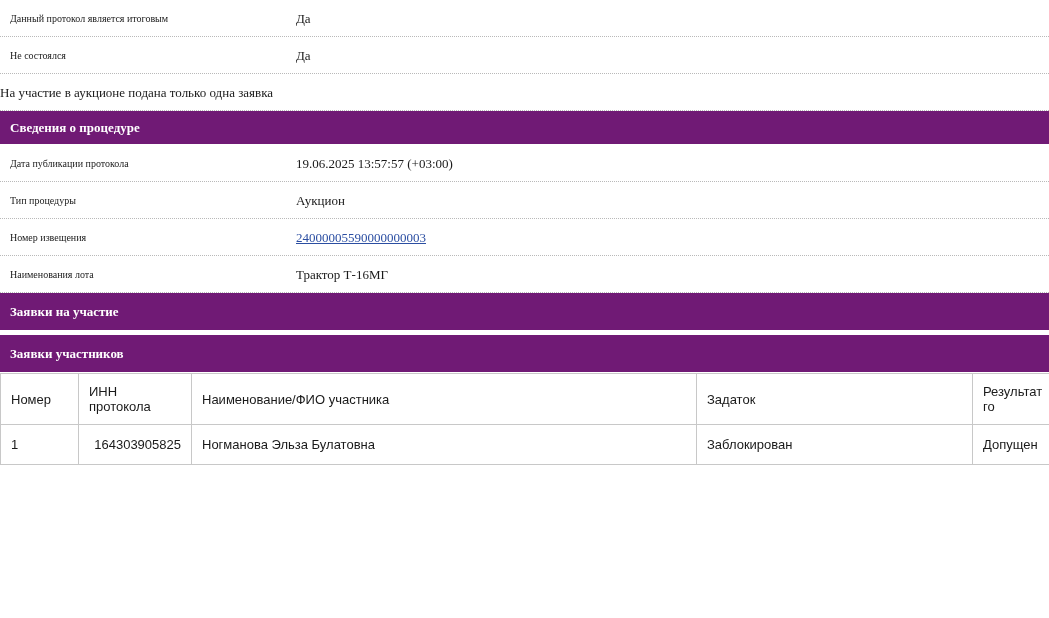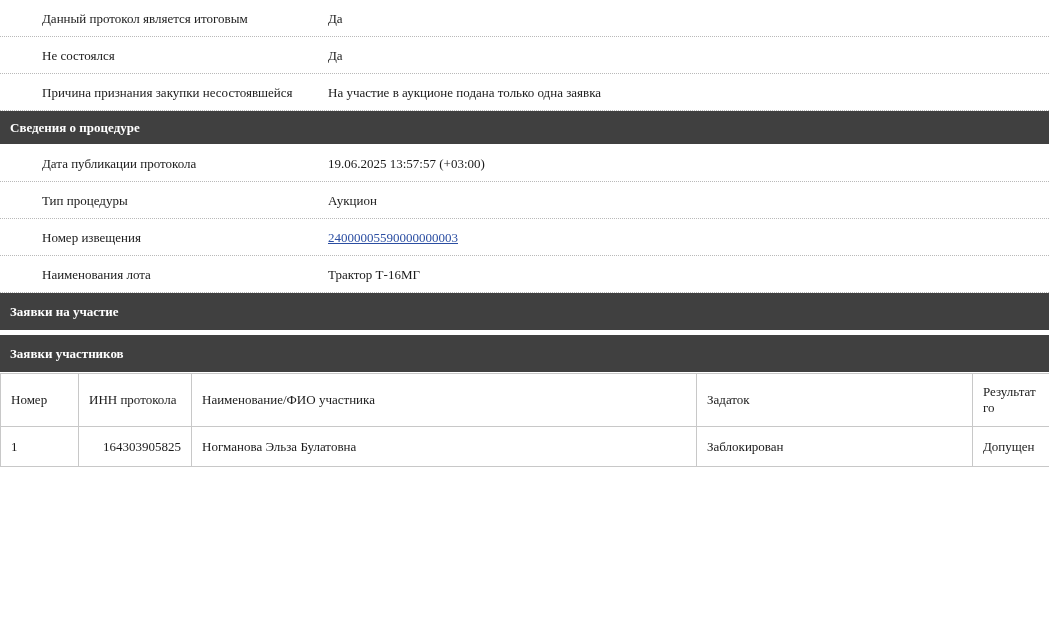--- a/index.html
+++ b/index.html
@@ -25,62 +25,61 @@
     display: flex;
     align-items: flex-start;
     border-bottom: 1px dotted #b9b9b9;
     min-height: 36px;
     box-sizing: border-box;
   }
   .info-row .label {
     width: 296px;
     padding: 11px 8px 10px 10px;
     box-sizing: border-box;
-    font-size: 13px;
+    font-size: 10px;
     line-height: 15px;
     color: #1a1a1a;
-    margin-left: 32px;
   }
   .info-row .value {
     flex: 1;
     padding: 11px 8px 10px 0px;
     box-sizing: border-box;
     font-size: 13px;
     line-height: 15px;
     color: #1a1a1a;
   }
   .info-row .value a {
     color: #2b4ea2;
     text-decoration: underline;
   }
 
   
   .section-bar {
-    background: #404040;
+    background: #701a75;
     color: #ffffff;
     font-weight: bold;
     font-size: 13px;
     height: 34px;
     line-height: 34px;
     padding-left: 10px;
     box-sizing: border-box;
     border-bottom: 1px solid #ffffff;
   }
   .section-bar.tall {
     height: 38px;
     line-height: 38px;
   }
   .spacer-sm { height: 4px; background: #ffffff; }
 
   
   .tbl {
     width: 1049px;
     border-collapse: collapse;
     table-layout: fixed;
-    font-family: Liberation Serif, serif;
+    font-family: Liberation Sans, sans-serif;
   }
   .tbl th, .tbl td {
     border: 1px solid #c8c8c8;
     padding: 10px 10px;
     font-size: 13px;
     text-align: left;
     vertical-align: middle;
     color: #1a1a1a;
     font-weight: normal;
     box-sizing: border-box;
@@ -109,21 +108,20 @@
     <div class="label">Данный протокол является итоговым</div>
     <div class="value">Да</div>
   </div>
 
   <div class="info-row">
     <div class="label">Не состоялся</div>
     <div class="value">Да</div>
   </div>
 
   <div class="info-row">
-    <div class="label">Причина признания закупки несостоявшейся</div>
     <div class="value">На участие в аукционе подана только одна заявка</div>
   </div>
 
   <div class="section-bar">Сведения о процедуре</div>
 
   <div class="info-row">
     <div class="label">Дата публикации протокола</div>
     <div class="value">19.06.2025 13:57:57 (+03:00)</div>
   </div>
 

